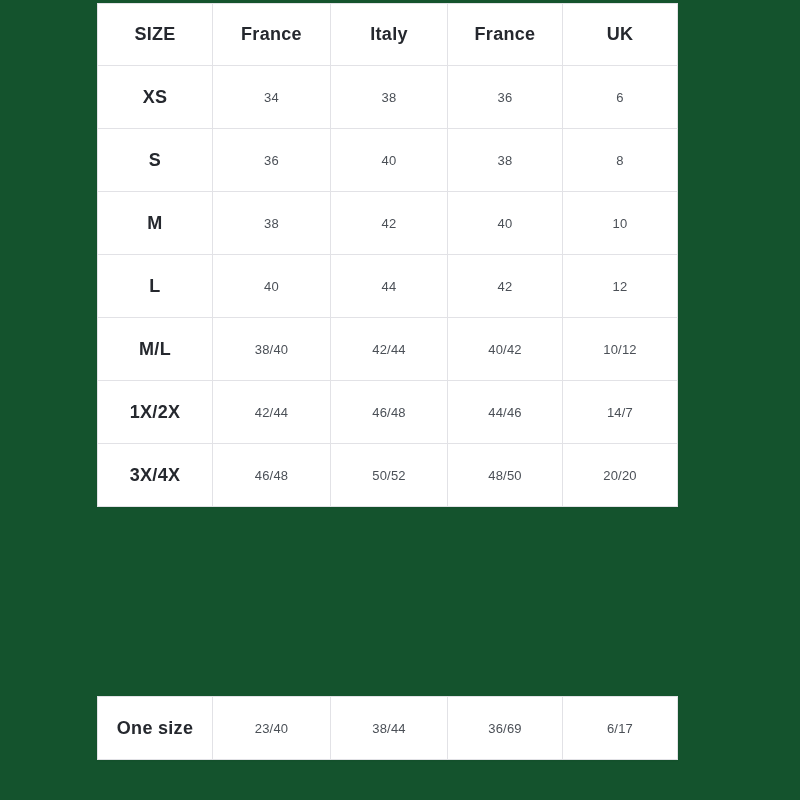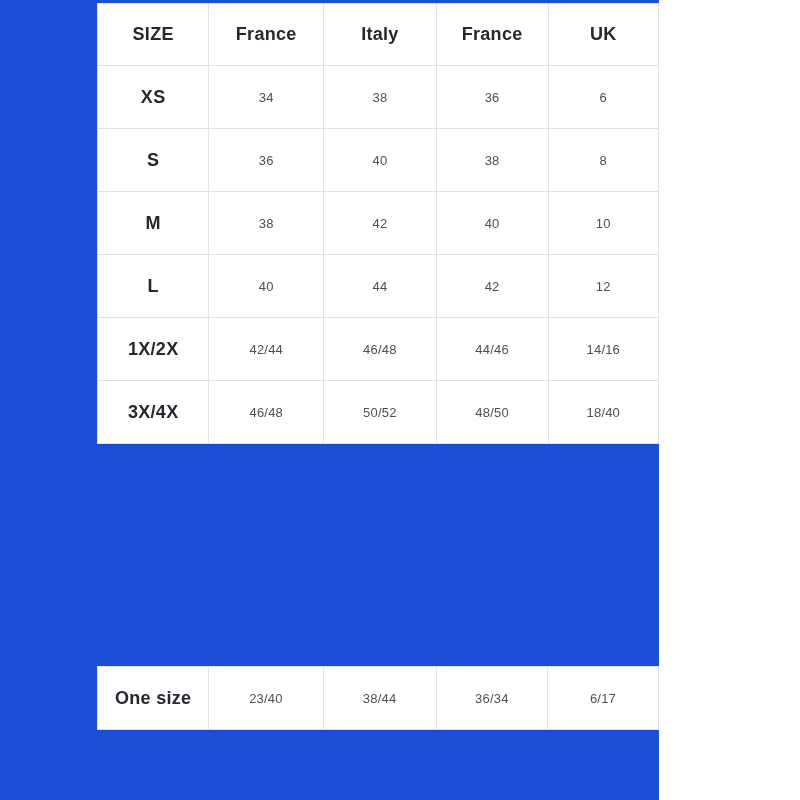--- a/index.html
+++ b/index.html
@@ -5,35 +5,35 @@
   html, body {
     margin: 0;
     padding: 0;
     background: #ffffff;
     width: 800px;
     height: 800px;
     font-family: "Liberation Sans", "DejaVu Sans", sans-serif;
   }
   .page {
     position: relative;
-    width: 659px;
+    width: 800px;
     height: 800px;
-    background: #1d4ed8;
+    background: #14532d;
     overflow: hidden;
   }
   table.size-table {
     border-collapse: collapse;
     position: absolute;
     left: 97px;
     table-layout: fixed;
     background: #ffffff;
     box-shadow: 0 1px 2px rgba(0,0,0,0.05);
   }
   table.size-table.main { top: 3px; }
-  table.size-table.secondary { top: 666px; }
+  table.size-table.secondary { top: 696px; }
 
   .size-table th,
   .size-table td {
     border: 1px solid #e2e2e6;
     text-align: center;
     vertical-align: middle;
     padding: 0;
     background: #ffffff;
   }
   .col-label  { width: 115px; }
@@ -103,48 +103,55 @@
         <td>10</td>
       </tr>
       <tr>
         <th>L</th>
         <td>40</td>
         <td>44</td>
         <td>42</td>
         <td>12</td>
       </tr>
       <tr>
+        <th>M/L</th>
+        <td>38/40</td>
+        <td>42/44</td>
+        <td>40/42</td>
+        <td>10/12</td>
+      </tr>
+      <tr>
         <th>1X/2X</th>
         <td>42/44</td>
         <td>46/48</td>
         <td>44/46</td>
-        <td>14/16</td>
+        <td>14/7</td>
       </tr>
       <tr>
         <th>3X/4X</th>
         <td>46/48</td>
         <td>50/52</td>
         <td>48/50</td>
-        <td>18/40</td>
+        <td>20/20</td>
       </tr>
     </tbody>
   </table>
 
   <table class="size-table secondary">
     <colgroup>
       <col class="col-label">
         <col class="col-europe">
         <col class="col-italy">
         <col class="col-france">
         <col class="col-uk">
     </colgroup>
     <tbody>
       <tr>
         <th>One size</th>
         <td>23/40</td>
         <td>38/44</td>
-        <td>36/34</td>
+        <td>36/69</td>
         <td>6/17</td>
       </tr>
     </tbody>
   </table>
 
 </div>
 
 </body></html>

